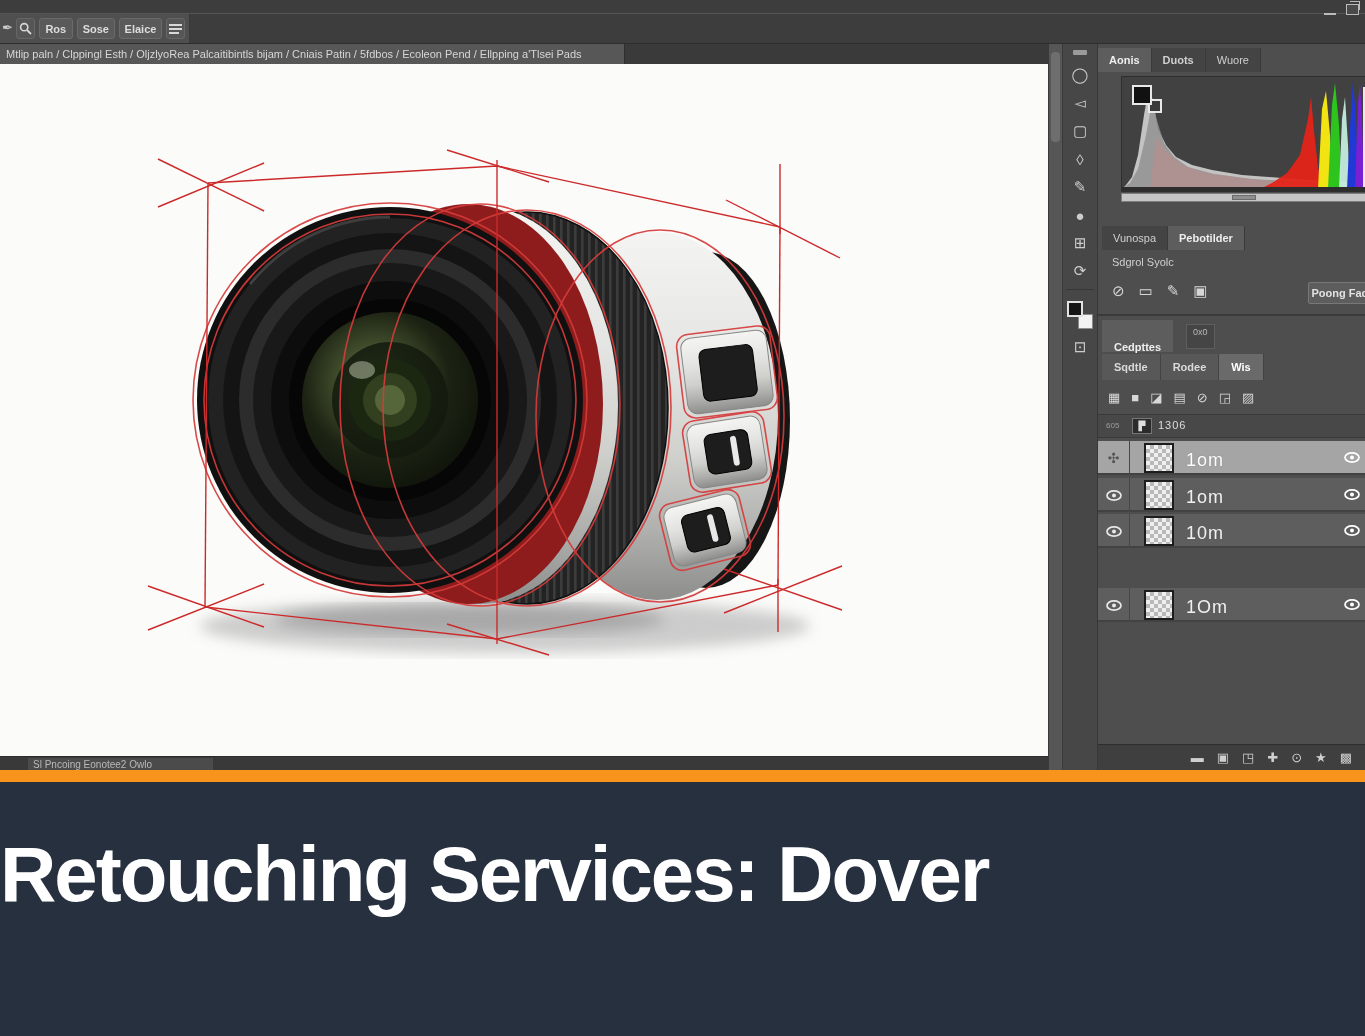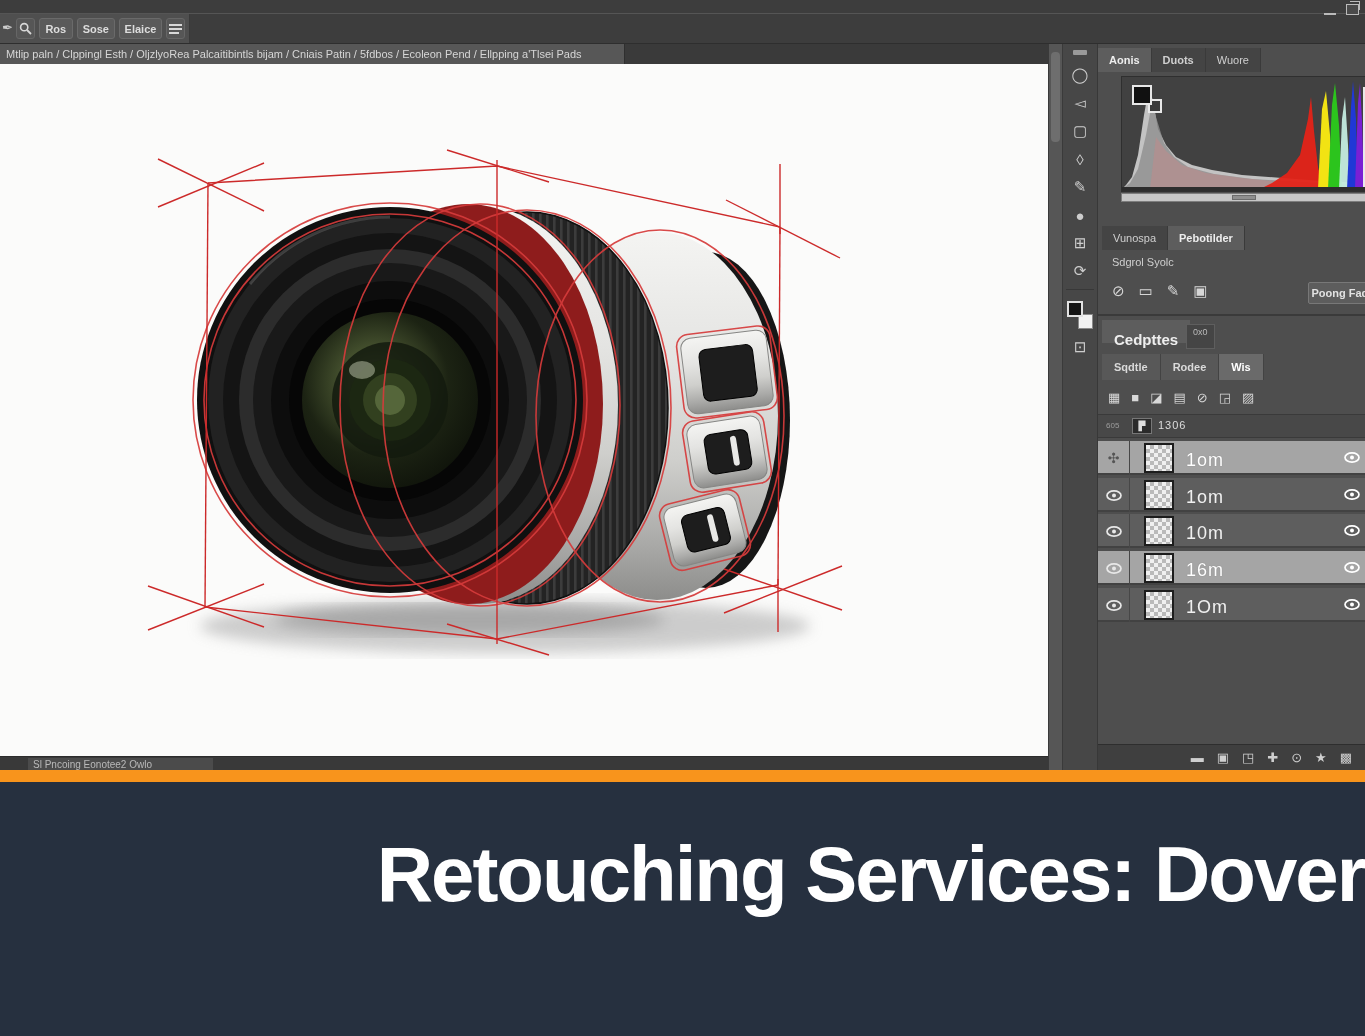--- a/index.html
+++ b/index.html
@@ -48,21 +48,21 @@
   .histswatch{position:absolute;left:10px;top:8px;width:30px;height:28px;}
   .histswatch .a{position:absolute;left:0;top:0;width:20px;height:20px;background:#111;border:2px solid #e8e8e8;z-index:2;}
   .histswatch .b{position:absolute;right:0;bottom:0;width:14px;height:14px;border:2px solid #e8e8e8;background:#3a3a3a;}
   .histslider{position:absolute;left:23px;top:149px;width:245px;height:9px;background:#c6c6c6;border:1px solid #7d7d7d;}
   .histhandle{position:absolute;left:110px;top:1px;width:24px;height:5px;background:#8f8f8f;border:1px solid #6c6c6c;}
   .rtabs2{position:absolute;left:4px;top:182px;display:flex;height:23px;}
   .siglabel{position:absolute;left:14px;top:212px;font-size:11px;color:#cfcfcf;}
   .adjicons{position:absolute;left:14px;top:238px;display:flex;gap:14px;color:#d6d6d6;font-size:15px;align-items:center;}
   .pathsbtn{position:absolute;left:210px;top:238px;width:70px;height:22px;background:#5d5d5d;border:1px solid #787878;border-radius:2px;color:#e2e2e2;font-size:11px;font-weight:bold;line-height:20px;text-align:center;overflow:hidden;}
   .rdivider{position:absolute;left:0;top:270px;width:268px;height:2px;background:#3a3a3a;}
-  .chtab{position:absolute;left:4px;top:276px;height:23px;line-height:23px;padding:8px 12px;background:#5d5d5d;color:#eee;font-weight:bold;font-size:15px;}
+  .chtab{position:absolute;left:4px;top:276px;height:23px;line-height:23px;padding:16px 12px;background:#5d5d5d;color:#eee;font-weight:bold;font-size:11px;}
   .chchip{position:absolute;left:88px;top:280px;height:25px;line-height:15px;padding:0 6px;background:#454545;border:1px solid #5e5e5e;color:#b9b9b9;font-size:9px;}
   .rtabs4{position:absolute;left:4px;top:310px;display:flex;height:26px;}
   .rtab4{padding:0 12px;height:26px;line-height:26px;font-size:11px;color:#dadada;background:#585858;border-right:1px solid #434343;font-weight:bold;}
   .rtab4.active{background:#6a6a6a;color:#fff;}
   .licons{position:absolute;left:10px;top:346px;display:flex;gap:11px;color:#d8d8d8;font-size:13px;align-items:center;}
   .lhead{position:absolute;left:0;top:370px;width:268px;height:24px;background:#484848;border-top:1px solid #3a3a3a;border-bottom:1px solid #3a3a3a;color:#cfcfcf;}
   .lhead .n1{position:absolute;left:8px;top:6px;font-size:8px;color:#9d9d9d;}
   .lhead .micro{position:absolute;left:34px;top:3px;width:20px;height:16px;background:#2b2b2b;border:1px solid #777;color:#ddd;font-size:9px;text-align:center;line-height:15px;}
   .lhead .n2{position:absolute;left:60px;top:4px;font-size:11px;letter-spacing:1px;color:#ddd;}
 
@@ -72,21 +72,21 @@
   .lrow .thumb{position:absolute;left:46px;top:2px;width:30px;height:30px;border:2px solid #1d1d1d;background-color:#efefef;
     background-image:linear-gradient(45deg,#b9b9b9 25%,transparent 25%,transparent 75%,#b9b9b9 75%),linear-gradient(45deg,#b9b9b9 25%,transparent 25%,transparent 75%,#b9b9b9 75%);
     background-size:8px 8px;background-position:0 0,4px 4px;}
   .lrow .lname{position:absolute;left:88px;top:9px;font-size:18px;color:#f0f0f0;letter-spacing:1px;}
   .lrow.sel .lname{color:#fff;text-shadow:0 0 1px #777;}
   .lrow .reye{position:absolute;right:6px;top:11px;}
   .lbot{position:absolute;left:0;top:700px;width:268px;height:26px;background:#3f3f3f;border-top:1px solid #2e2e2e;display:flex;align-items:center;justify-content:flex-end;gap:13px;padding-right:14px;color:#cfcfcf;font-size:13px;}
 
   
   .orangeband{position:absolute;left:0;top:770px;width:1365px;height:12px;}
-  .banner{position:absolute;left:0;top:782px;width:1365px;height:254px;text-align:right;}
+  .banner{position:absolute;left:0;top:782px;width:1365px;height:254px;text-align:left;}
   .banner h1{margin:52px 0 0;font-size:78px;font-weight:bold;letter-spacing:-2px;color:#fff;line-height:1.05;}
   .banner h2{margin:10px 0 0;font-size:34px;font-weight:bold;}
 
   svg{display:block;}
 </style>
 </head>
 <body>
 
 <div class="shot">
 
@@ -357,36 +357,20 @@
         </span>
       <span class="thumb"></span>
       <span class="lname">10m</span>
       <span class="reye">
           <svg width="16" height="11" viewBox="0 0 16 11">
             <ellipse cx="8" cy="5.5" rx="7" ry="4.6" fill="none" stroke="#fff" stroke-width="1.7"></ellipse>
             <circle cx="8" cy="5.5" r="2" fill="#fff"></circle>
           </svg>
         </span>
     </div>
-    <div class="lrow sel" style="top:507px">
-      <span class="lefticon">
-          <svg width="16" height="11" viewBox="0 0 16 11">
-            <ellipse cx="8" cy="5.5" rx="7" ry="4.6" fill="none" stroke="#e8e8e8" stroke-width="1.7"></ellipse>
-            <circle cx="8" cy="5.5" r="2" fill="#e8e8e8"></circle>
-          </svg>
-        </span>
-      <span class="thumb"></span>
-      <span class="lname">16m</span>
-      <span class="reye">
-          <svg width="16" height="11" viewBox="0 0 16 11">
-            <ellipse cx="8" cy="5.5" rx="7" ry="4.6" fill="none" stroke="#fff" stroke-width="1.7"></ellipse>
-            <circle cx="8" cy="5.5" r="2" fill="#fff"></circle>
-          </svg>
-        </span>
-    </div>
     <div class="lrow" style="top:544px">
       <span class="lefticon">
           <svg width="16" height="11" viewBox="0 0 16 11">
             <ellipse cx="8" cy="5.5" rx="7" ry="4.6" fill="none" stroke="#e8e8e8" stroke-width="1.7"></ellipse>
             <circle cx="8" cy="5.5" r="2" fill="#e8e8e8"></circle>
           </svg>
         </span>
       <span class="thumb"></span>
       <span class="lname">1Om</span>
       <span class="reye">

